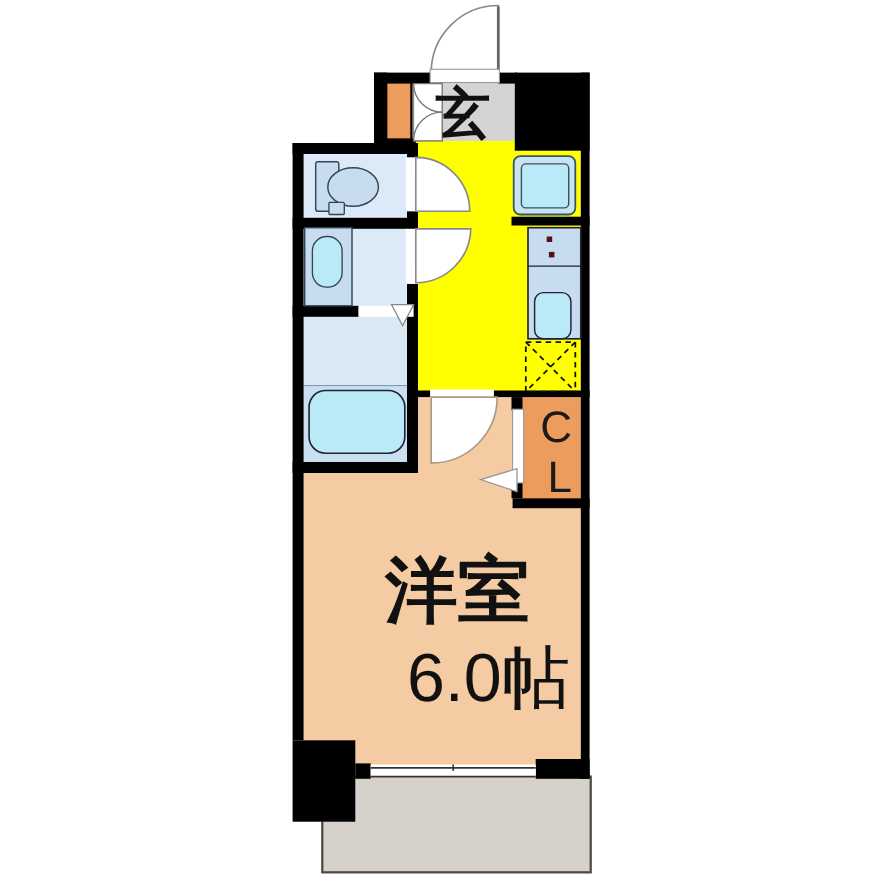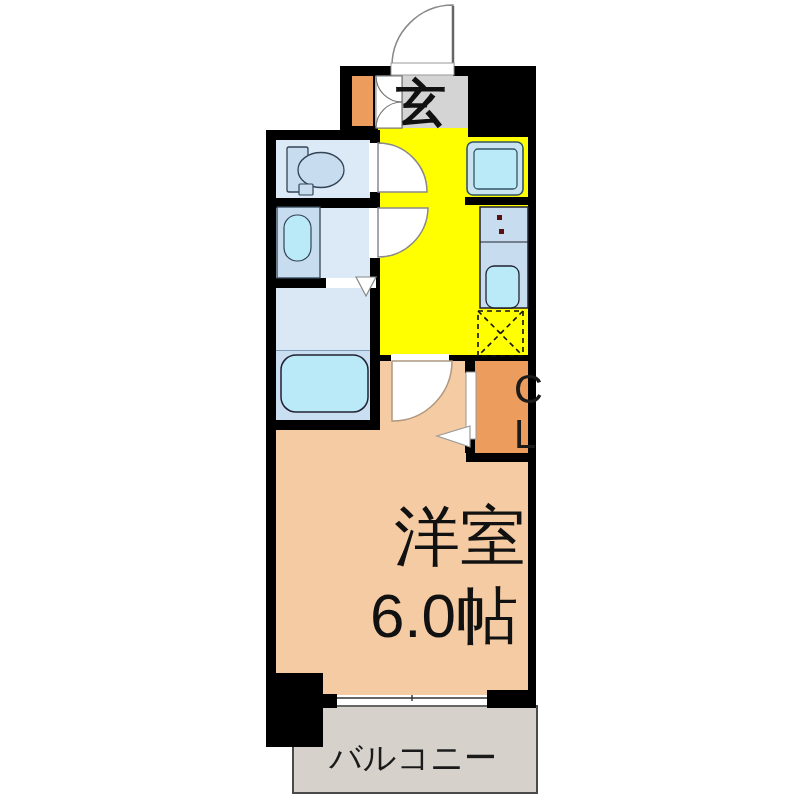--- a/index.html
+++ b/index.html
@@ -2,21 +2,21 @@
 <html><head>
 <meta charset="utf-8">
 <style>
   html,body{margin:0;padding:0;background:#fff;}
   #canvas{position:relative;width:800px;height:800px;background:#ffffff;overflow:hidden;
           font-family:"Liberation Sans","DejaVu Sans",sans-serif;}
   .wall{position:absolute;background:#000;}
   .room{position:absolute;}
   .label{position:absolute;color:#111;white-space:nowrap;}
   #svg-overlay{position:absolute;left:0;top:0;pointer-events:none;}
-  .cl-label{width:0.95em;word-break:break-all;line-height:1.12;text-align:left;white-space:normal;margin-left:32px;}
+  .cl-label{width:0.95em;word-break:break-all;line-height:1.12;text-align:right;white-space:normal;}
   .center-text{text-align:center;}
 </style>
 </head>
 <body>
 
 <div id="canvas">
 
   <div class="room" style="left:276px;top:361px;width:252px;height:339px;background:#F4CBA3;"></div>
   <div class="room" style="left:292px;top:705px;width:242px;height:85px;background:#D6D1CB;border:2px solid #4a4a4a;"></div>
   <div class="room" style="left:375px;top:70px;width:93px;height:60px;background:#D4D4D4;"></div>
@@ -112,16 +112,15 @@
     <g>
       <rect x="337" y="695" width="150" height="12" fill="#ffffff"></rect>
       <line x1="337" y1="698" x2="487" y2="698" stroke="#333" stroke-width="1.6"></line>
       <line x1="337" y1="706" x2="487" y2="706" stroke="#333" stroke-width="1.6"></line>
       <line x1="412" y1="695" x2="412" y2="701" stroke="#333" stroke-width="1.4"></line>
     </g>
   </svg>
 
   <div class="label" style="left:396px;top:70px;font-size:50px;font-weight:bold;">玄</div>
   <div class="label cl-label" style="left:482px;top:367px;font-size:40px;font-weight:500;color:#1a1a1a;">CL</div>
-  <div class="label center-text" style="left:276px;top:492px;width:280px;font-size:66px;font-weight:400;padding-left:44px;">洋室</div>
+  <div class="label center-text" style="left:276px;top:492px;width:280px;font-size:66px;font-weight:700;">洋室</div>
   <div class="label center-text" style="left:276px;top:574px;width:252px;font-size:62px;font-weight:500;padding-left:42px;">6.0帖</div>
-  <div class="label center-text" style="left:292px;top:736px;width:242px;font-size:33px;font-weight:500;color:#1a1a1a;">バルコニー</div>
 </div>
 
 </body></html>

